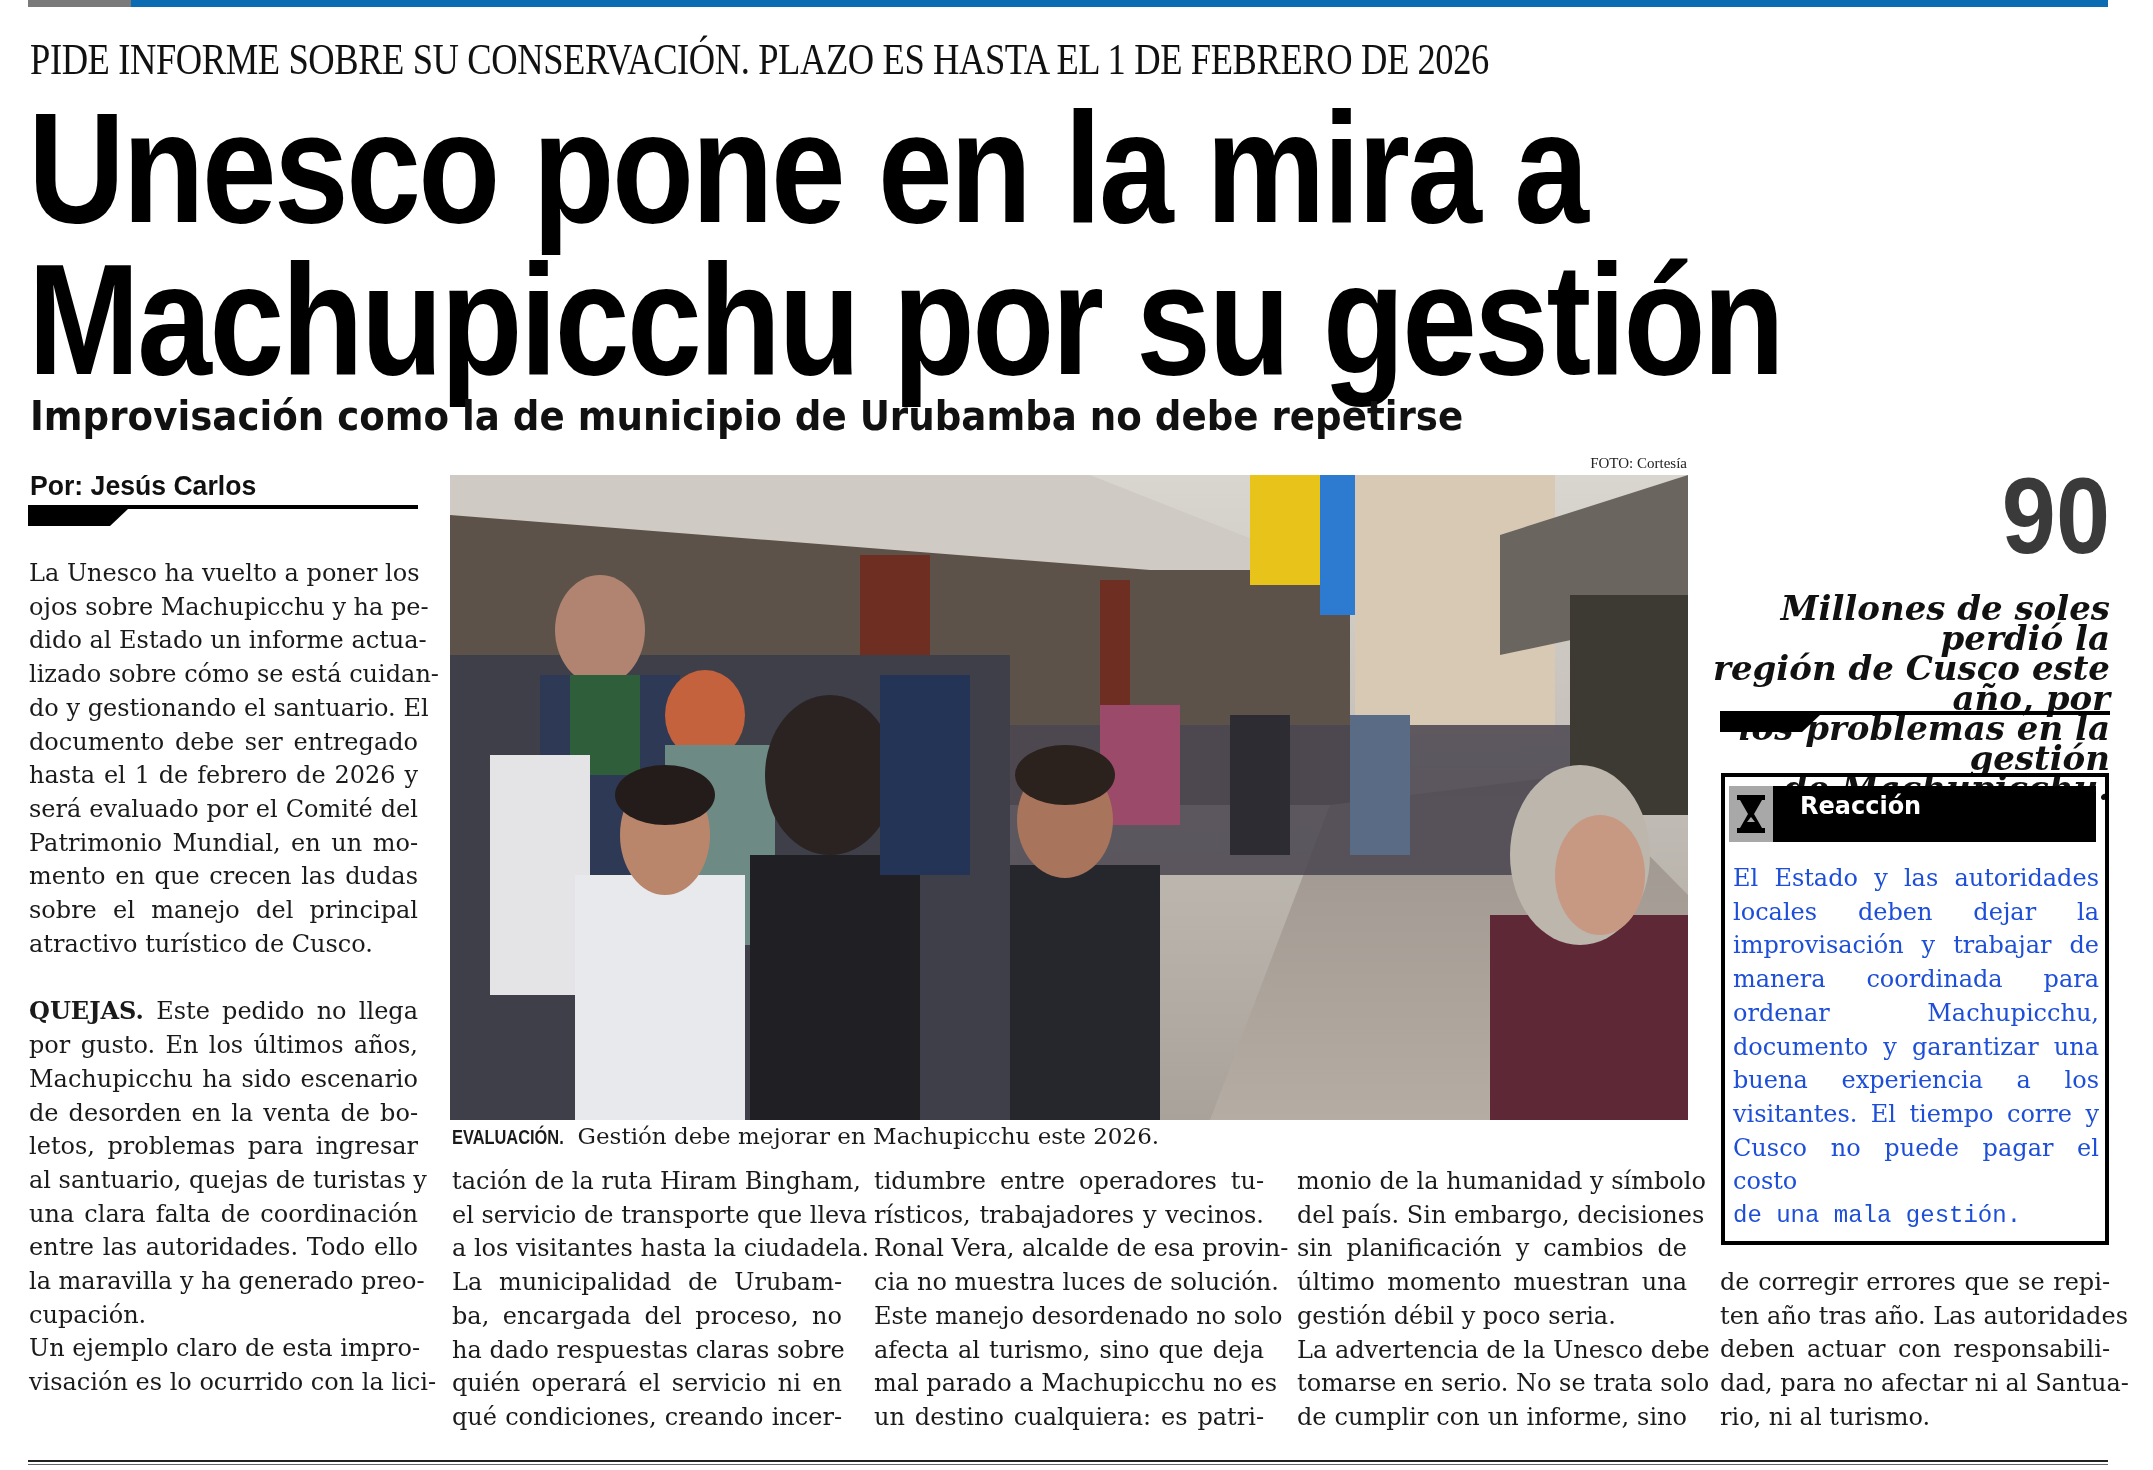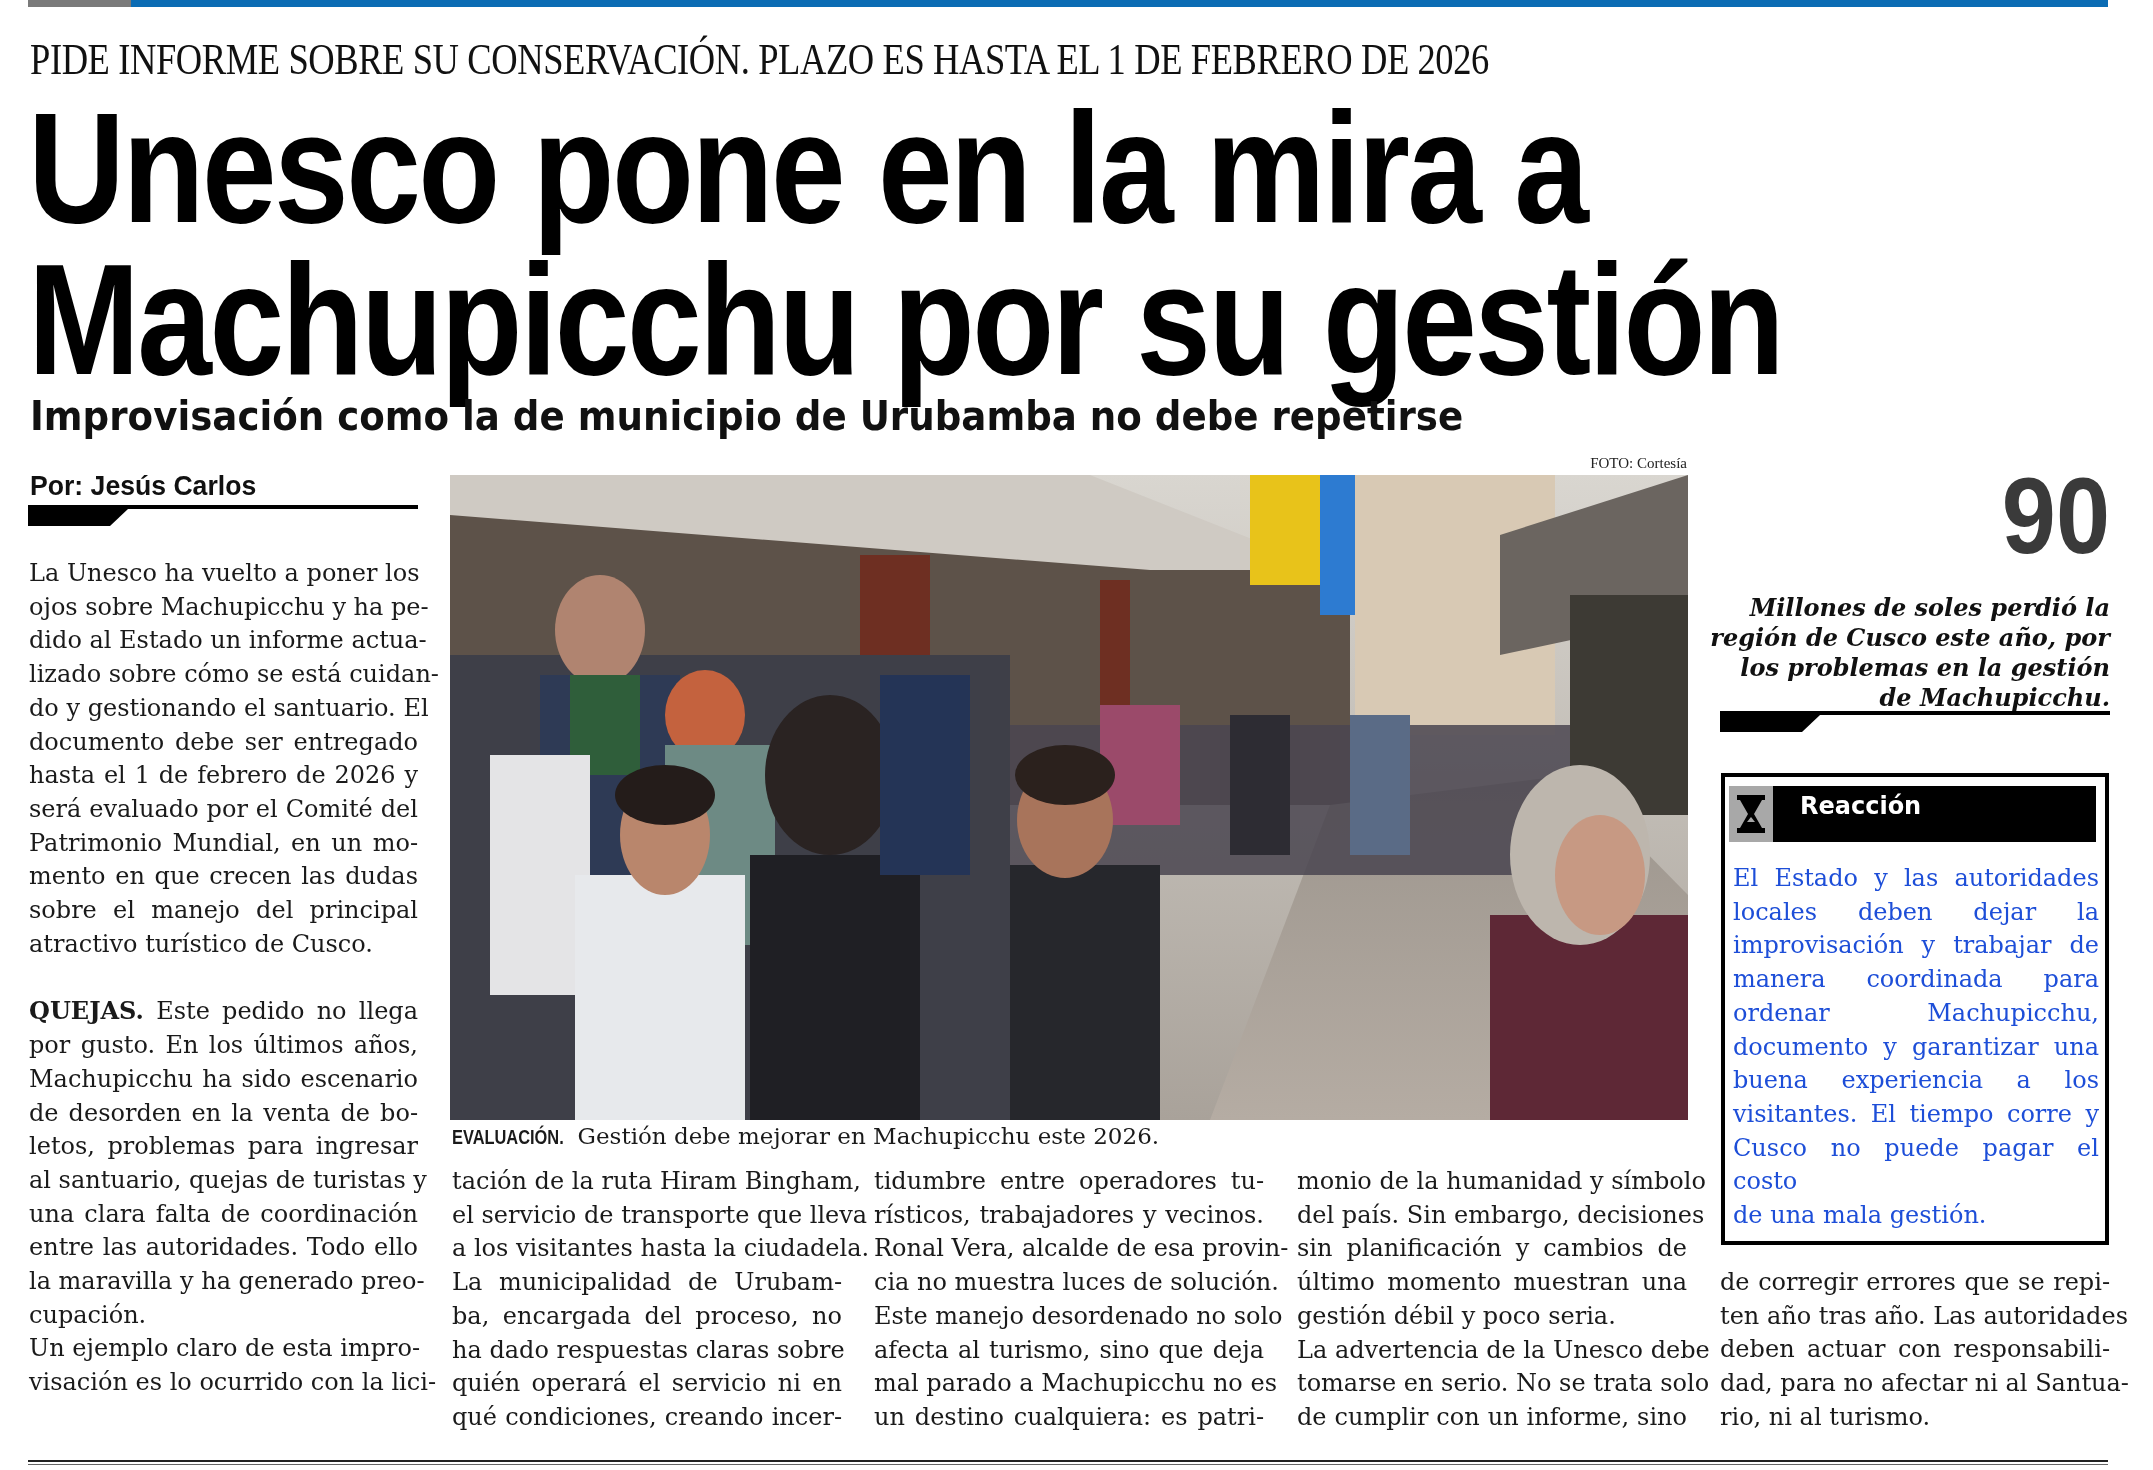--- a/index.html
+++ b/index.html
@@ -33,30 +33,30 @@
   .gap { height:33px; }
 
   #photo { left:450px; top:475px; width:1238px; height:645px; overflow:hidden; background:#8a8d90; }
   #photo-credit { left:1480px; top:455px; width:207px; text-align:right; font-size:15px; color:#222; }
   #caption { left:452px; top:1123px; font-size:23px; white-space:nowrap; color:#1a1a1a; }
   #caption .tag { font-family:"Liberation Sans","DejaVu Sans",sans-serif; font-weight:bold;
                   font-size:20px; display:inline-block; transform:scaleX(0.82); transform-origin:left center; margin-right:-18px; }
 
   #stat-number { left:1880px; top:462px; width:230px; text-align:right; font-size:108px;
                  font-weight:bold; color:#3a3a3a; line-height:1; transform:scaleX(0.9); transform-origin:right top; }
-  #stat-text { left:1700px; top:593px; width:410px; text-align:right; font-size:24px; line-height:30px;
+  #stat-text { left:1700px; top:593px; width:410px; text-align:right; font-size:34px; line-height:30px;
                font-style:italic; font-weight:bold; color:#111; }
 
   #reaction-box { left:1721px; top:773px; width:388px; height:472px; border:4px solid #000; box-sizing:border-box; }
   #reaction-header { left:1729px; top:786px; width:367px; height:56px; background:#000; }
   #reaction-iconbox { left:1729px; top:786px; width:44px; height:56px; background:#a8a8a8; }
   #reaction-title { left:1800px; top:792px; font-size:24px; font-weight:bold; color:#fff; white-space:nowrap; }
   #reaction-text { left:1733px; top:862px; width:366px; font-size:24px; line-height:33.7px; text-align:justify; color:#1d4ed8; }
   #reaction-text span { display:block; text-align-last:justify; }
-  #reaction-text span.last { text-align-last:left; }
+  #reaction-text span.last { text-align-last:left;font-family:Liberation Mono, monospace; }
 
   .jl { display:block; text-align-last:justify; white-space:nowrap; }
   .jl.end { text-align-last:left; }
 
   #bottom-rule-1 { left:28px; top:1460px; width:2080px; height:2px; background:#222; }
   #bottom-rule-2 { left:28px; top:1464px; width:2080px; height:1px; background:#666; }
 </style>
 </head>
 <body>
 

